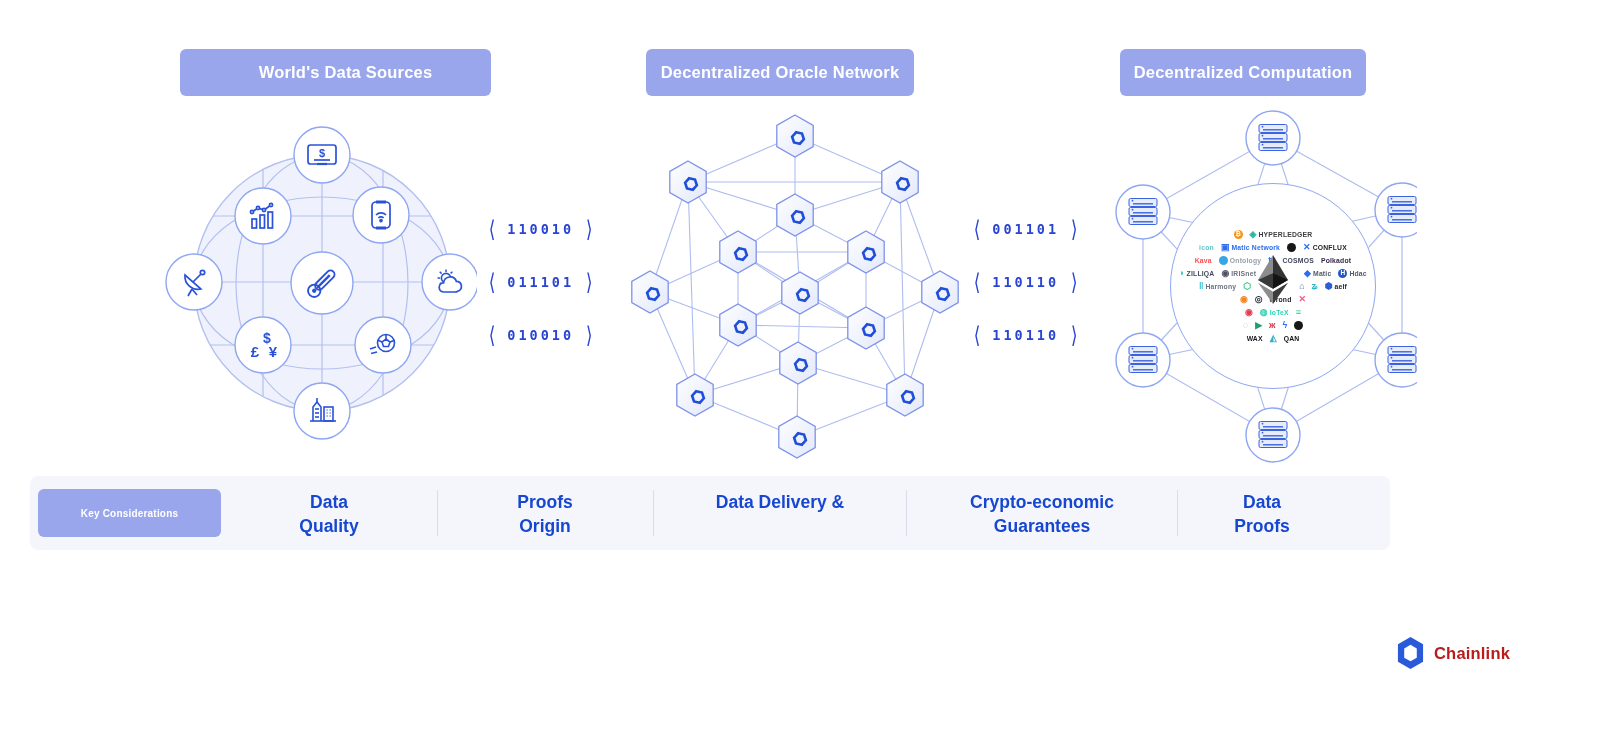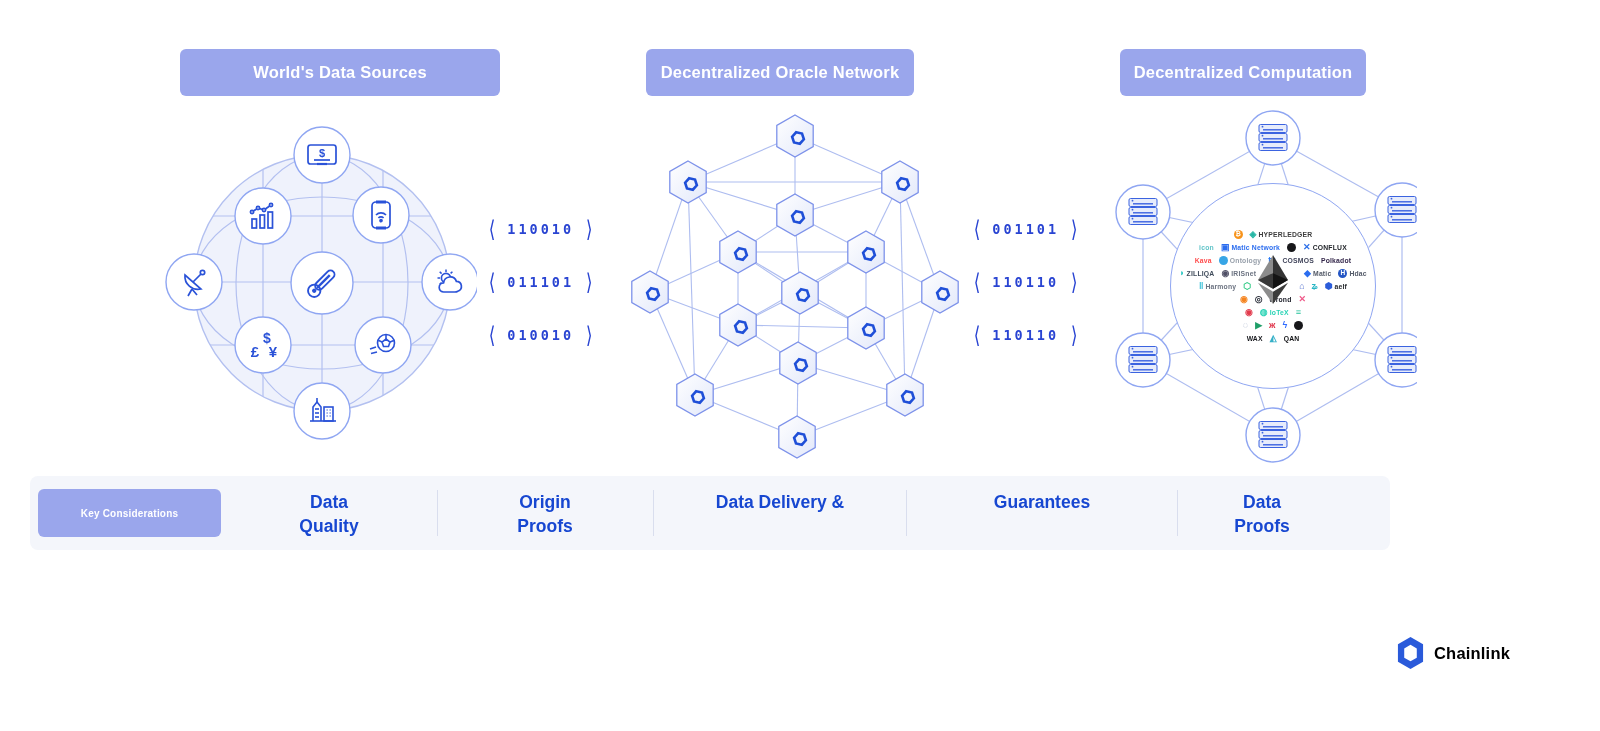--- a/index.html
+++ b/index.html
@@ -20,28 +20,28 @@
                box-sizing:border-box;display:flex;flex-direction:column;align-items:center;
                justify-content:center;gap:4px;padding:10px 6px;}
   .lrow{display:flex;align-items:center;justify-content:center;gap:7px;width:100%;}
   .chip{display:inline-flex;align-items:center;gap:2px;white-space:nowrap;}
   .chip .dot{width:9px;height:9px;border-radius:50%;display:inline-flex;align-items:center;justify-content:center;
              font-size:6.5px;line-height:1;font-weight:bold;}
   .chip .gly{font-size:9px;line-height:1;font-weight:bold;}
   .chip .txt{font-size:6.8px;font-weight:bold;letter-spacing:.2px;}
   .spacer{display:inline-block;width:34px;height:1px;}
   #brand{display:flex;align-items:center;gap:9px;}
-  #brand .brand-name{color:#000000;font-weight:bold;font-size:16.5px;letter-spacing:.2px;}
+  #brand .brand-name{color:#b91c1c;font-weight:bold;font-size:16.5px;letter-spacing:.2px;}
 </style>
 </head>
 <body>
 
 <div id="stage">
 
-  <div class="pill abs" style="left:180px;top:49px;width:320px;height:47px;">
+  <div class="pill abs" style="left:180px;top:49px;width:291px;height:47px;padding-left:20px;">
     <span>World's Data Sources</span>
   </div>
   <div class="pill abs" style="left:646px;top:49px;width:268px;height:47px;">
     <span>Decentralized Oracle Network</span>
   </div>
   <div class="pill abs" style="left:1120px;top:49px;width:246px;height:47px;">
     <span>Decentralized Computation</span>
   </div>
 
   <svg class="abs" style="left:155px;top:115px;" width="322" height="332" viewBox="0 0 322 332">
@@ -531,27 +531,28 @@
   <div id="kc-bar" class="abs" style="left:30px;top:476px;width:1360px;height:74px;">
     <div class="pill abs" style="left:8px;top:13px;width:183px;height:48px;font-size:10px;">
       <span>Key Considerations</span>
     </div>
     <div id="kc-items">
         <div class="kc-item abs" style="left: 299px; top: 15px;">
           <div>Data</div>
           <div>Quality</div>
         </div>
         <div class="kc-item abs" style="left: 515px; top: 15px;">
+          <div>Proofs</div>
           <div>Origin</div>
-          <div>Proofs</div>
         </div>
         <div class="kc-item abs" style="left: 750px; top: 15px;">
           <div>Data Delivery &amp;</div>
         </div>
         <div class="kc-item abs" style="left: 1012px; top: 15px;">
+          <div>Crypto-economic</div>
           <div>Guarantees</div>
         </div>
         <div class="kc-item abs" style="left: 1232px; top: 15px;">
           <div>Data</div>
           <div>Proofs</div>
         </div>
         <div class="kc-div abs" style="left: 407px; top: 14px;"></div>
         <div class="kc-div abs" style="left: 623px; top: 14px;"></div>
         <div class="kc-div abs" style="left: 876px; top: 14px;"></div>
         <div class="kc-div abs" style="left: 1147px; top: 14px;"></div>

